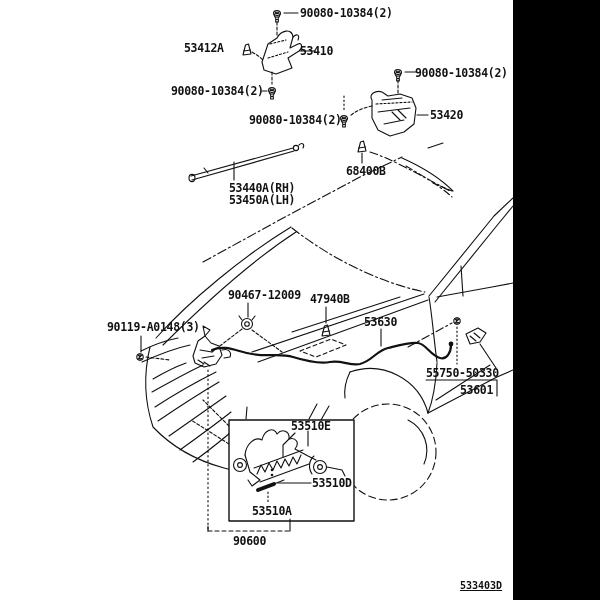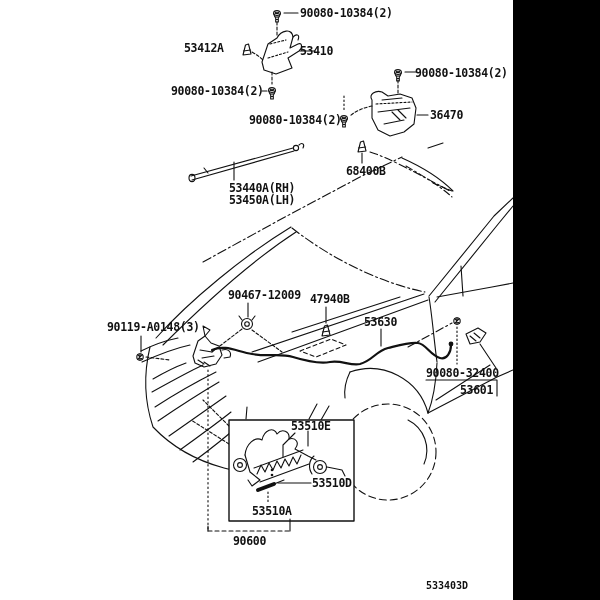--- a/index.html
+++ b/index.html
@@ -2,22 +2,22 @@
 <html><head>
 <meta charset="utf-8">
 <style>
   html,body{margin:0;padding:0;}
   .stage{position:relative;width:600px;height:600px;background:#000;overflow:hidden;
          font-family:"DejaVu Sans Mono", monospace;}
   .sheet{position:absolute;left:0;top:0;width:513px;height:600px;background:#fff;overflow:hidden;}
   svg{position:absolute;left:0;top:0;}
   .lbl{position:absolute;font:bold 11.5px "DejaVu Sans Mono", monospace;letter-spacing:-0.3px;
        color:#111;white-space:nowrap;line-height:12px;z-index:5;}
-  .footer-code{position:absolute;left:426px;top:580px;width:58px;text-align:left;
-       font:bold 10px "DejaVu Sans Mono", monospace;color:#111;z-index:5;}
+  .footer-code{position:absolute;left:452px;top:580px;width:58px;text-align:center;
+       font:bold 10px "DejaVu Sans Mono", monospace;color:#111;z-index:5;text-decoration:underline;}
 </style>
 </head>
 <body>
 
 <div class="stage">
  <div class="sheet">
 
   <svg width="513" height="600" viewBox="0 0 513 600" stroke="#111" fill="none" stroke-width="1.1" stroke-linecap="round" stroke-linejoin="round">
     <defs>
       <g id="screw">
@@ -168,29 +168,29 @@
       <path d="M208,531 L290,531" stroke-dasharray="4 3"></path>
     </g>
   </svg>
 
   <div class="lbl" style="left:300px;top:7px">90080-10384(2)</div>
   <div class="lbl" style="left:184px;top:42px">53412A</div>
   <div class="lbl" style="left:300px;top:45px">53410</div>
   <div class="lbl" style="left:171px;top:85px">90080-10384(2)</div>
   <div class="lbl" style="left:249px;top:114px">90080-10384(2)</div>
   <div class="lbl" style="left:415px;top:67px">90080-10384(2)</div>
-  <div class="lbl" style="left:430px;top:109px">36470</div>
+  <div class="lbl" style="left:430px;top:109px">53420</div>
   <div class="lbl" style="left:346px;top:165px">68400B</div>
   <div class="lbl" style="left:229px;top:182px">53440A(RH)</div>
   <div class="lbl" style="left:229px;top:194px">53450A(LH)</div>
   <div class="lbl" style="left:228px;top:289px">90467-12009</div>
   <div class="lbl" style="left:310px;top:293px">47940B</div>
   <div class="lbl" style="left:364px;top:316px">53630</div>
   <div class="lbl" style="left:107px;top:321px">90119-A0148(3)</div>
-  <div class="lbl" style="left:426px;top:367px">90080-32400</div>
+  <div class="lbl" style="left:426px;top:367px">55750-50330</div>
   <div class="lbl" style="left:460px;top:384px">53601</div>
   <div class="lbl" style="left:291px;top:420px">53510E</div>
   <div class="lbl" style="left:312px;top:477px">53510D</div>
   <div class="lbl" style="left:252px;top:505px">53510A</div>
   <div class="lbl" style="left:233px;top:535px">90600</div>
 
   <div class="footer-code">533403D</div>
  </div>
  <div style="position:absolute;left:513px;top:0;width:87px;height:600px;background:#000;"></div>
 </div>

